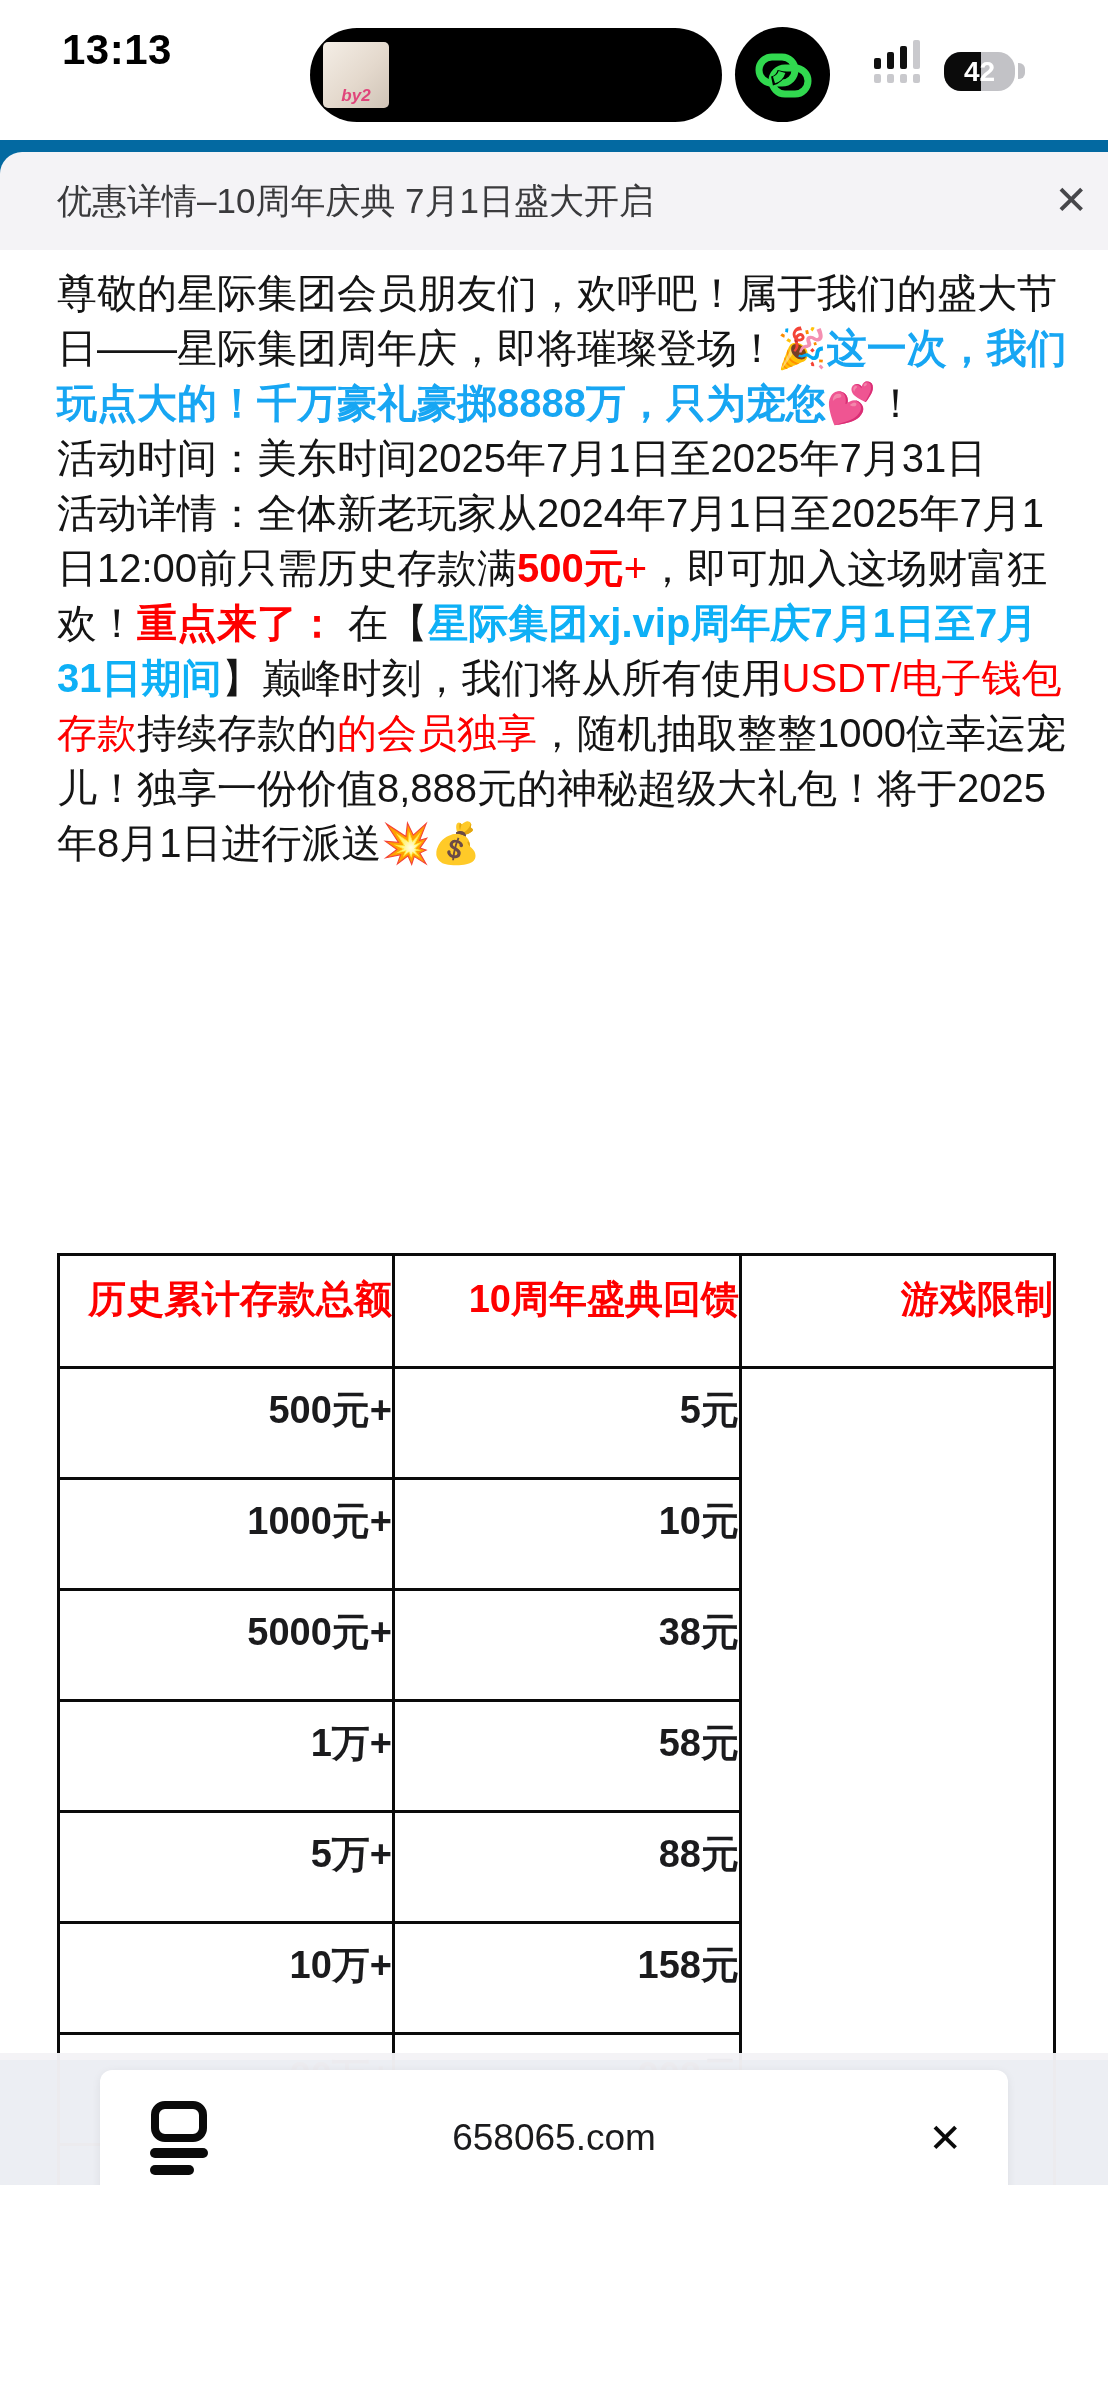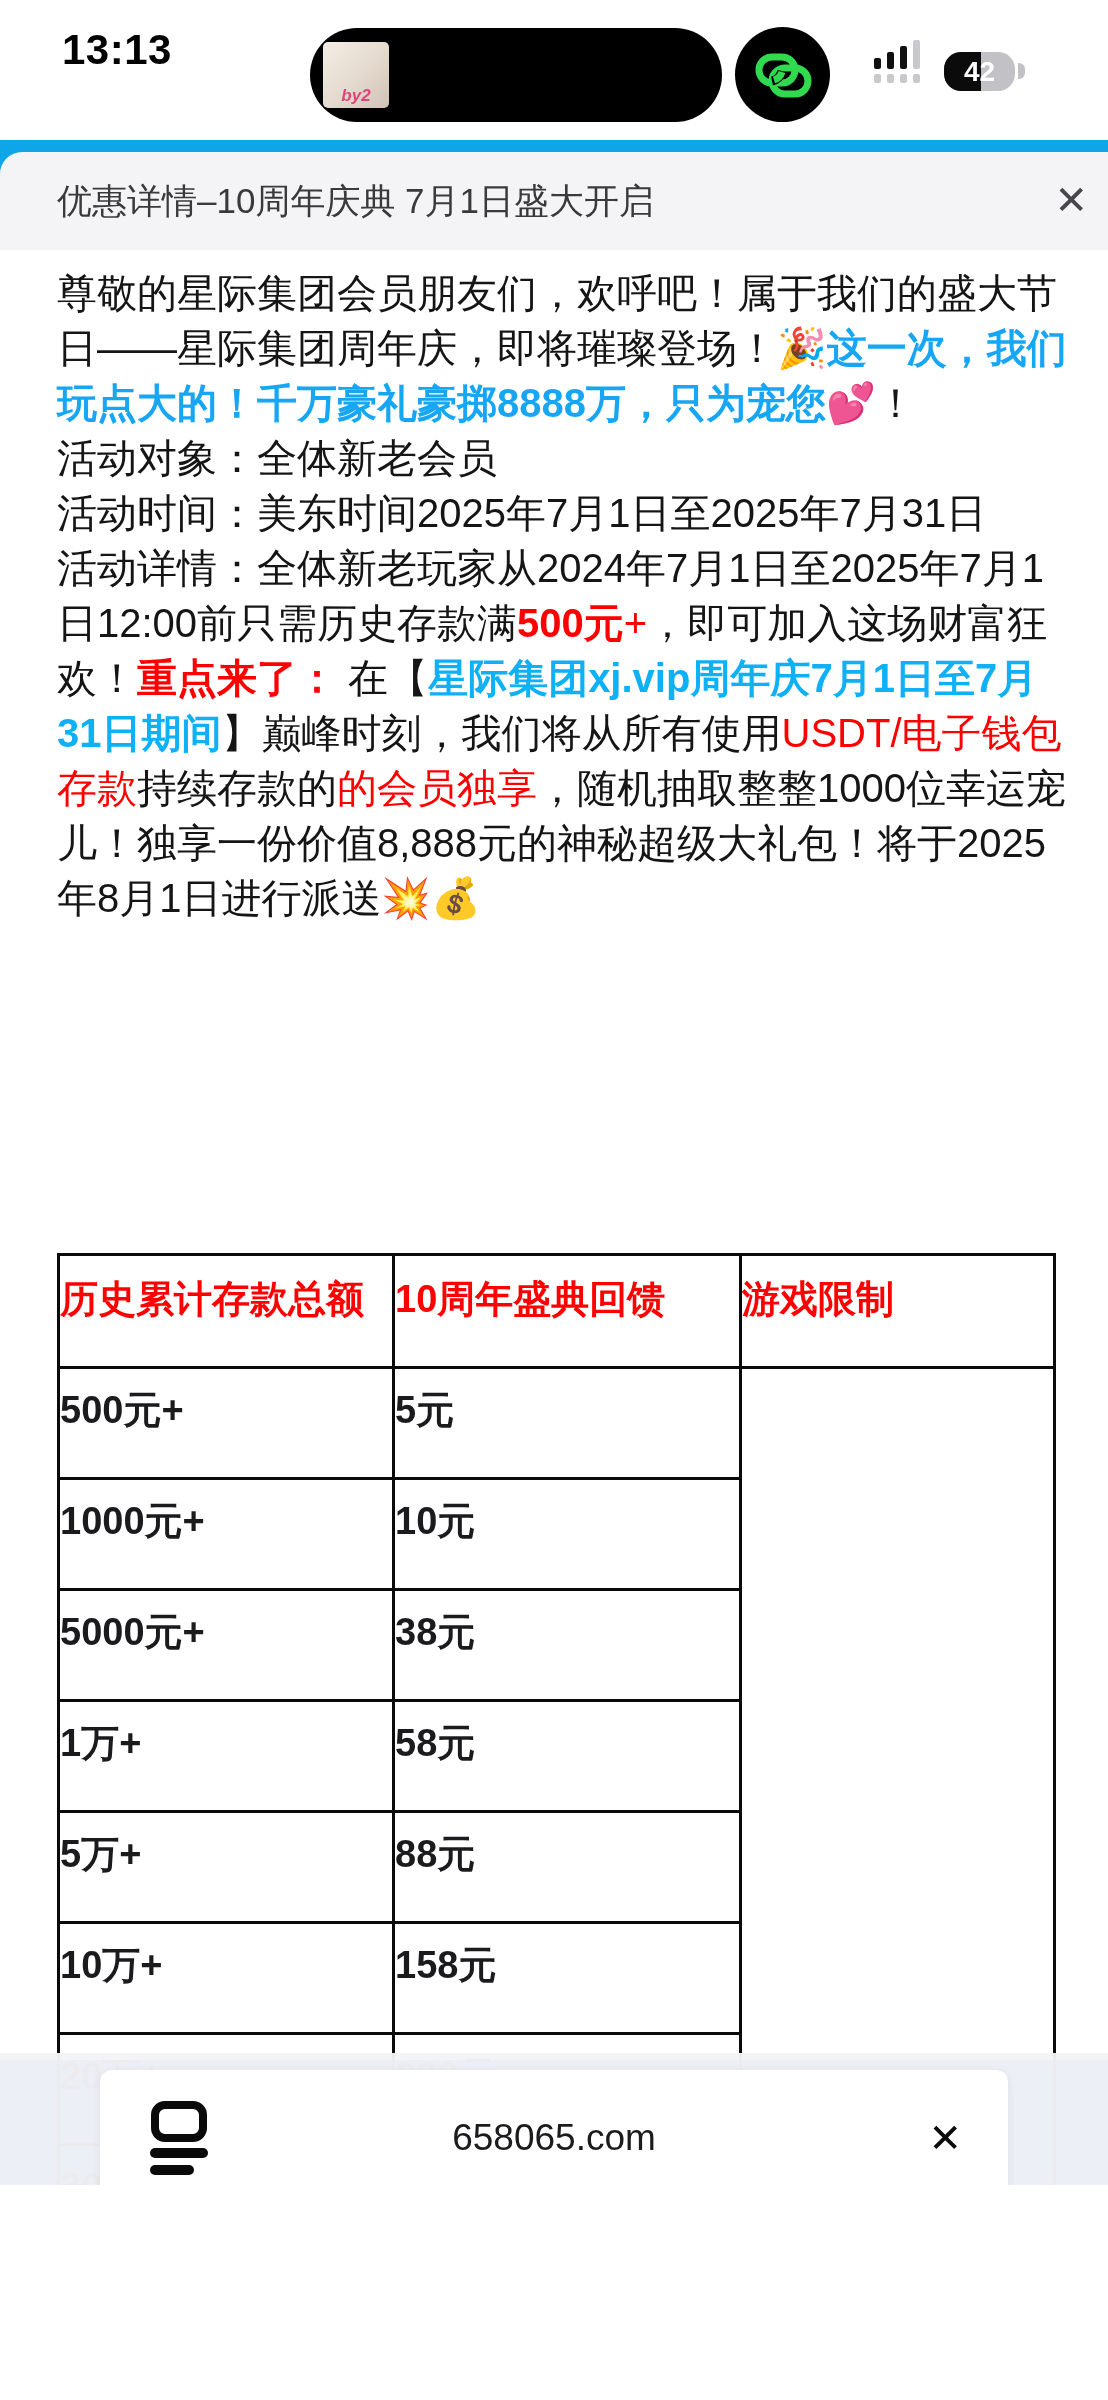--- a/index.html
+++ b/index.html
@@ -1,16 +1,16 @@
 <!DOCTYPE html>
 <html><head>
 <meta charset="utf-8">
 <style>
   html,body{margin:0;padding:0;background:#ffffff;}
-  #canvas{position:relative;width:1108px;height:2185px;background:#0ea5e9;overflow:hidden;
+  #canvas{position:relative;width:1108px;height:2185px;background:#0369a1;overflow:hidden;
           font-family:"Liberation Sans","DejaVu Sans",sans-serif;-webkit-font-smoothing:antialiased;}
 
   
   .status-bar{position:absolute;top:0;left:0;width:1108px;height:140px;background:#fff;}
   .sb-time{position:absolute;left:62px;top:26px;font-size:42px;font-weight:700;color:#000;letter-spacing:.5px;}
   .island{position:absolute;left:310px;top:28px;width:412px;height:94px;background:#000;border-radius:47px;}
   .album{position:absolute;left:13px;top:14px;width:66px;height:66px;border-radius:5px;
          background:linear-gradient(135deg,#f4eee6 0%,#e4d9cd 55%,#cfc3b6 100%);overflow:hidden;}
   .album span{position:absolute;left:0;right:0;bottom:2px;text-align:center;font-size:17px;font-weight:700;
               font-style:italic;color:#e0457b;}
@@ -40,21 +40,21 @@
   .promo-block{margin:0;}
   .seg-k{color:#151515;}
   .seg-b{color:#17a6f3;font-weight:700;}
   .seg-bl{color:#0eb0f6;font-weight:700;}
   .seg-r{color:#fe0000;}
   .seg-rb{color:#fe0000;font-weight:700;}
   .seg-e{color:#151515;}
 
   
   #promo-table{position:absolute;top:1003px;left:57px;border-collapse:collapse;table-layout:fixed;}
-  #promo-table th,#promo-table td{border:3px solid #0a0a0a;text-align:left;vertical-align:top;
+  #promo-table th,#promo-table td{border:3px solid #0a0a0a;text-align:right;vertical-align:top;
     font-size:38px;font-weight:700;color:#1b1b1d;padding:0;margin-top:30px;}
   #promo-table th{color:#fe0000;height:92px;padding-top:18px;}
   #promo-table td{height:92px;padding-top:16px;}
   #promo-table td.note{vertical-align:bottom;padding-bottom:14px;line-height:52px;font-size:38px;}
 
   
   .chrome{position:absolute;top:2053px;left:0;width:1108px;height:347px;background:rgba(244,243,246,.97);}
   .url-pill{position:absolute;left:100px;top:17px;width:908px;height:135px;background:#fff;border-radius:12px;
             box-shadow:0 2px 10px rgba(0,0,0,.07);}
   .page-icon{position:absolute;left:46px;top:30px;}
@@ -111,21 +111,20 @@
   </div>
 
   <div class="sheet-header">
     <div class="sheet-title">优惠详情–10周年庆典 7月1日盛大开启</div>
     <div class="sheet-close">✕</div>
   </div>
 
   <div class="content">
     <div id="promo">
         <div class="promo-block"><span class="seg-k">尊敬的星际集团会员朋友们，欢呼吧！属于我们的盛大节日——星际集团周年庆，即将璀璨登场！</span><span class="seg-e">🎉</span><span class="seg-b">这一次，我们玩点大的！千万豪礼豪掷8888万，只为宠您</span><span class="seg-e">💕</span><span class="seg-k">！</span></div>
-        <div class="promo-block"><span class="seg-k">活动对象：全体新老会员</span></div>
         <div class="promo-block"><span class="seg-k">活动时间：美东时间2025年7月1日至2025年7月31日</span></div>
         <div class="promo-block"><span class="seg-k">活动详情：全体新老玩家从2024年7月1日至2025年7月1日12:00前只需历史存款满</span><span class="seg-rb">500元</span><span class="seg-r">+</span><span class="seg-k">，即可加入这场财富狂欢！</span><span class="seg-rb">重点来了：</span><span class="seg-k"> 在【</span><span class="seg-bl">星际集团xj.vip周年庆7月1日至7月31日期间</span><span class="seg-k">】巅峰时刻，我们将从所有使用</span><span class="seg-r">USDT/电子钱包存款</span><span class="seg-k">持续存款的</span><span class="seg-r">的会员独享</span><span class="seg-k">，随机抽取整整1000位幸运宠儿！独享一份价值8,888元的神秘超级大礼包！将于2025年8月1日进行派送</span><span class="seg-e">💥💰</span></div>
       </div>
     <table id="promo-table">
       <colgroup id="tbl-cols">
           <col style="width: 335px;">
           <col style="width: 347px;">
           <col style="width: 314px;">
         </colgroup>
       <thead>

